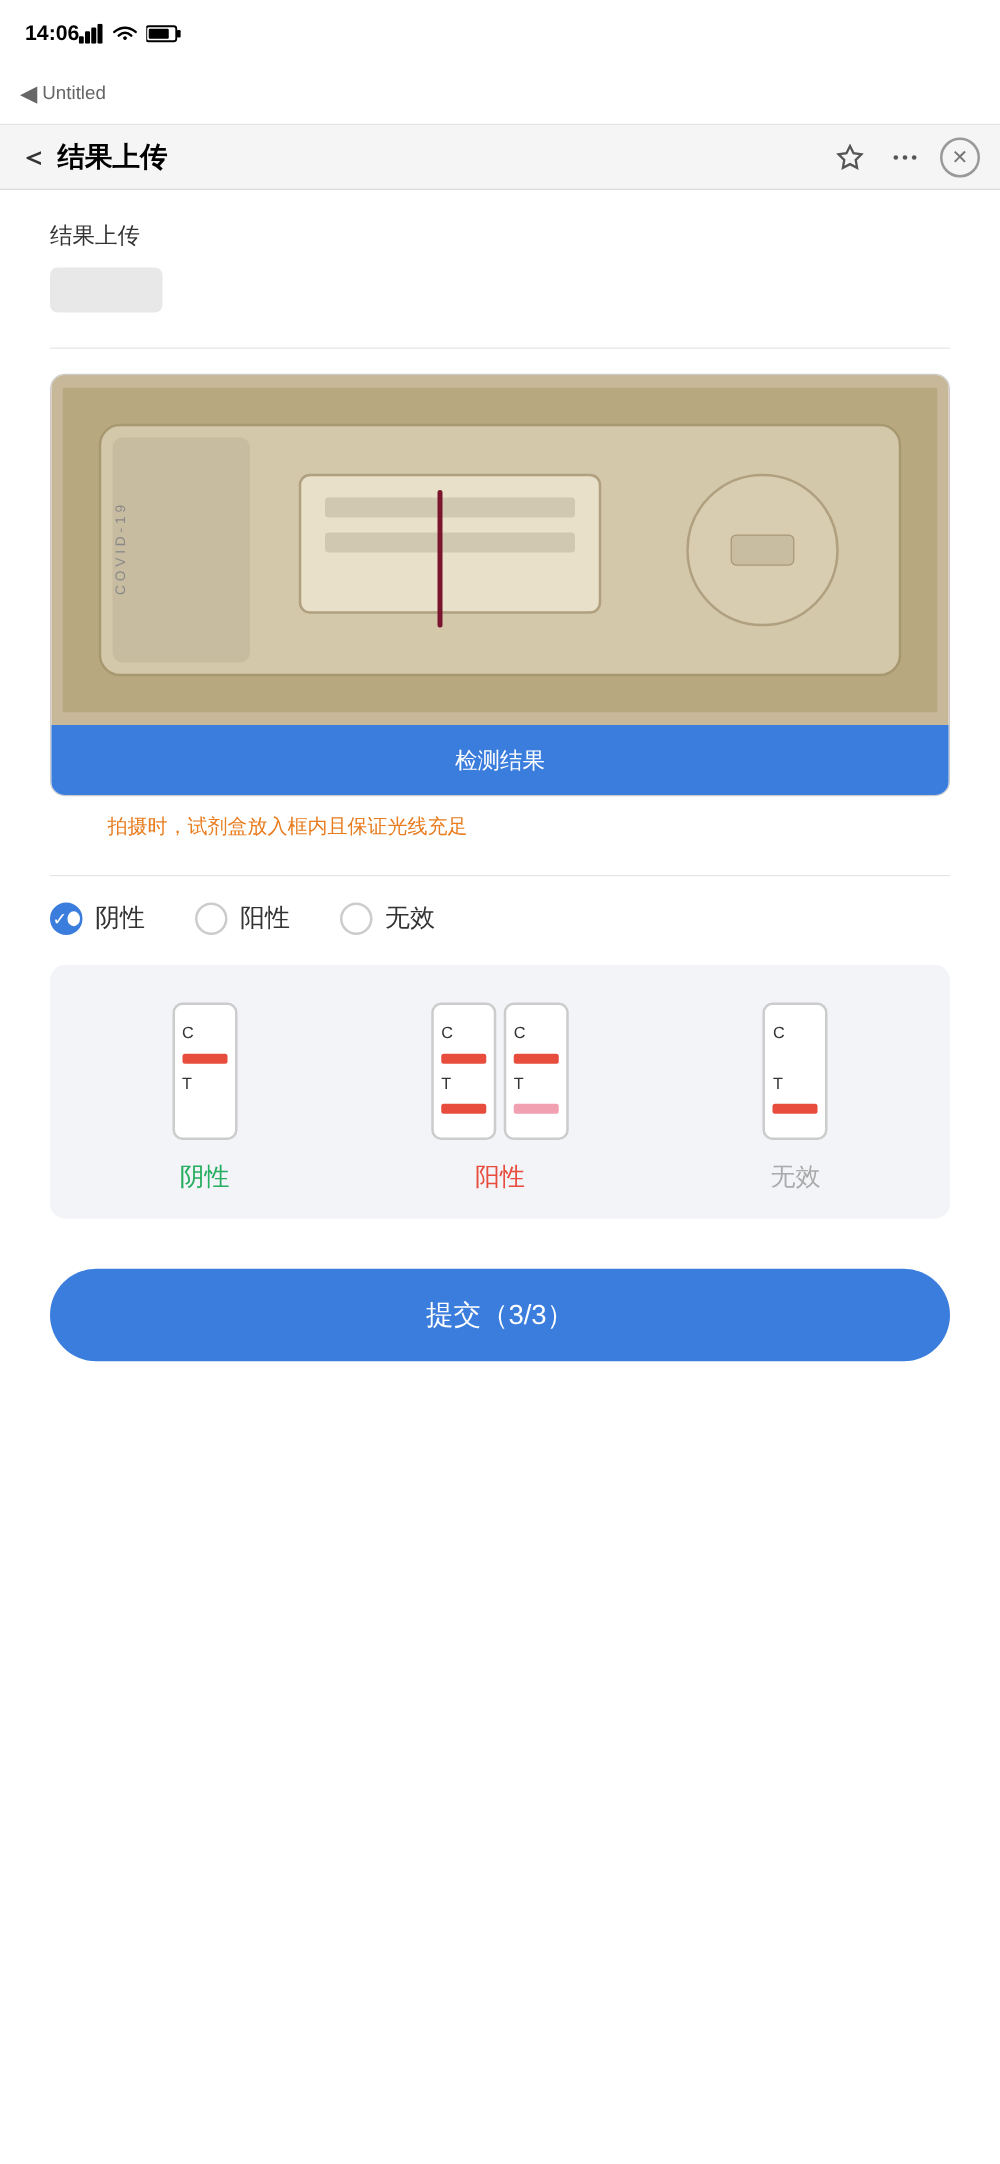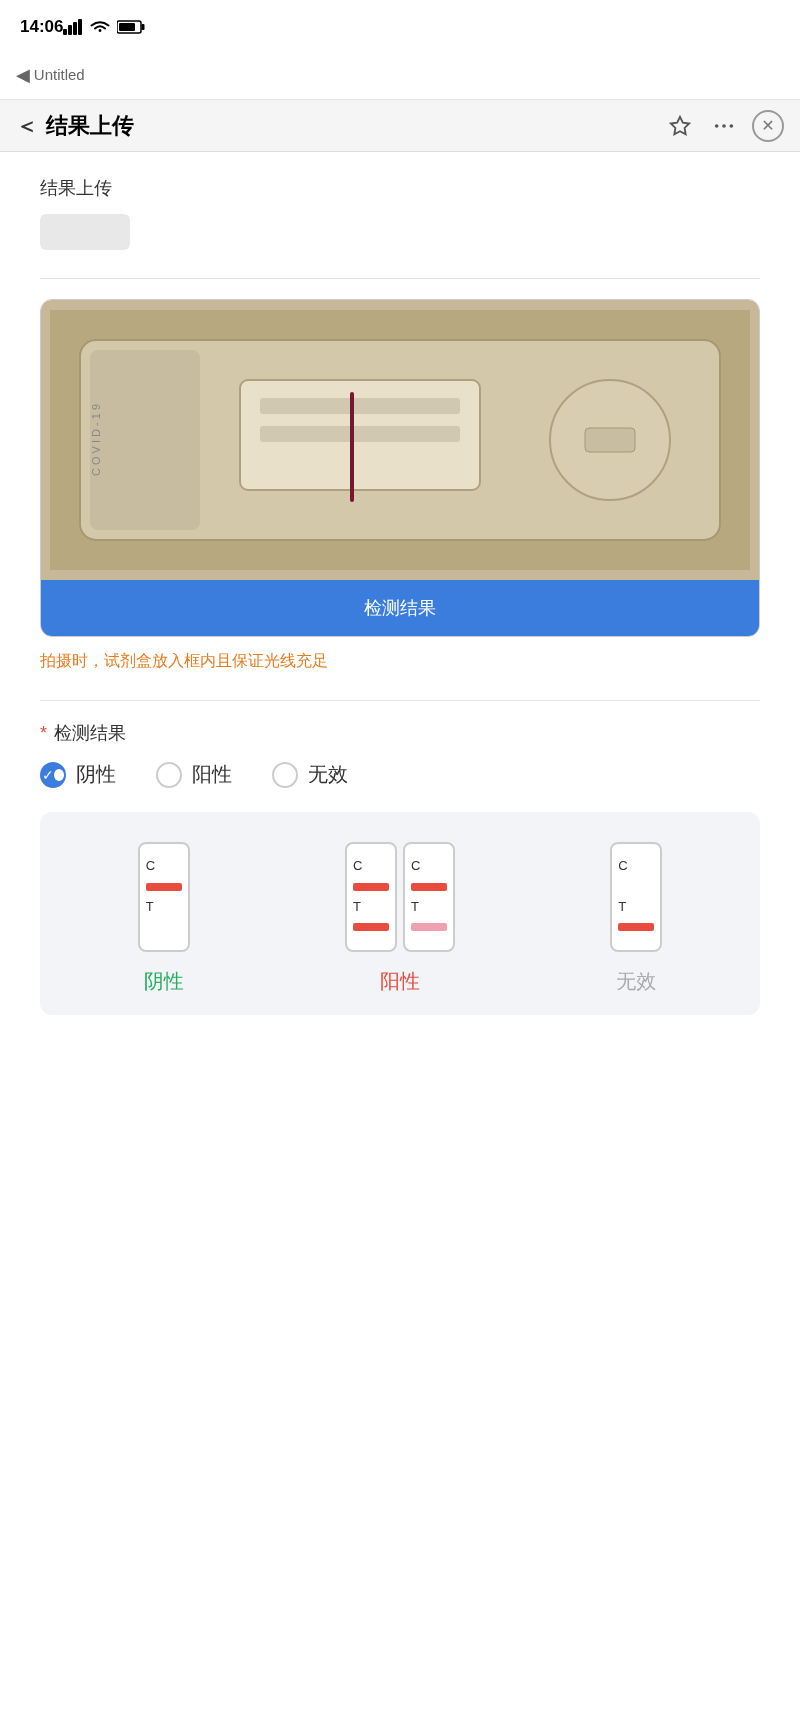--- a/index.html
+++ b/index.html
@@ -159,20 +159,21 @@
       font-size: 18px;
       cursor: pointer;
       display: block;
       text-align: center;
     }
 
     .photo-hint {
       font-size: 16px;
       color: #e87c1e;
       margin-top: 10px;
+      margin-left: 46px;
     }
 
     
     .radio-group {
       display: flex;
       align-items: center;
       gap: 40px;
       margin-top: 16px;
       margin-bottom: 24px;
     }
@@ -365,24 +366,20 @@
       <button class="retake-btn">检测结果</button>
     </div>
 
     <div class="photo-hint">拍摄时，试剂盒放入框内且保证光线充足</div>
   </div>
 
   <div class="divider"></div>
 
   
   <div class="section">
-    <div class="section-label">
-      <span class="required">*</span>
-      <span>检测结果</span>
-    </div>
 
     <div class="radio-group">
 
       <div class="radio-item">
         <div class="radio-circle checked">
           <span class="checkmark">✓</span>
         </div>
         <span class="radio-label">阴性</span>
       </div>
 
@@ -438,14 +435,15 @@
             <div style="height:8px;background:#e74c3c;border-radius:2px;margin:2px 0;"></div>
           </div>
         </div>
         <span class="result-item-label invalid">无效</span>
       </div>
 
     </div>
   </div>
 
   
+  <button class="submit-btn">提交（3/3）</button>
 
 </div>
 
 </body></html>

